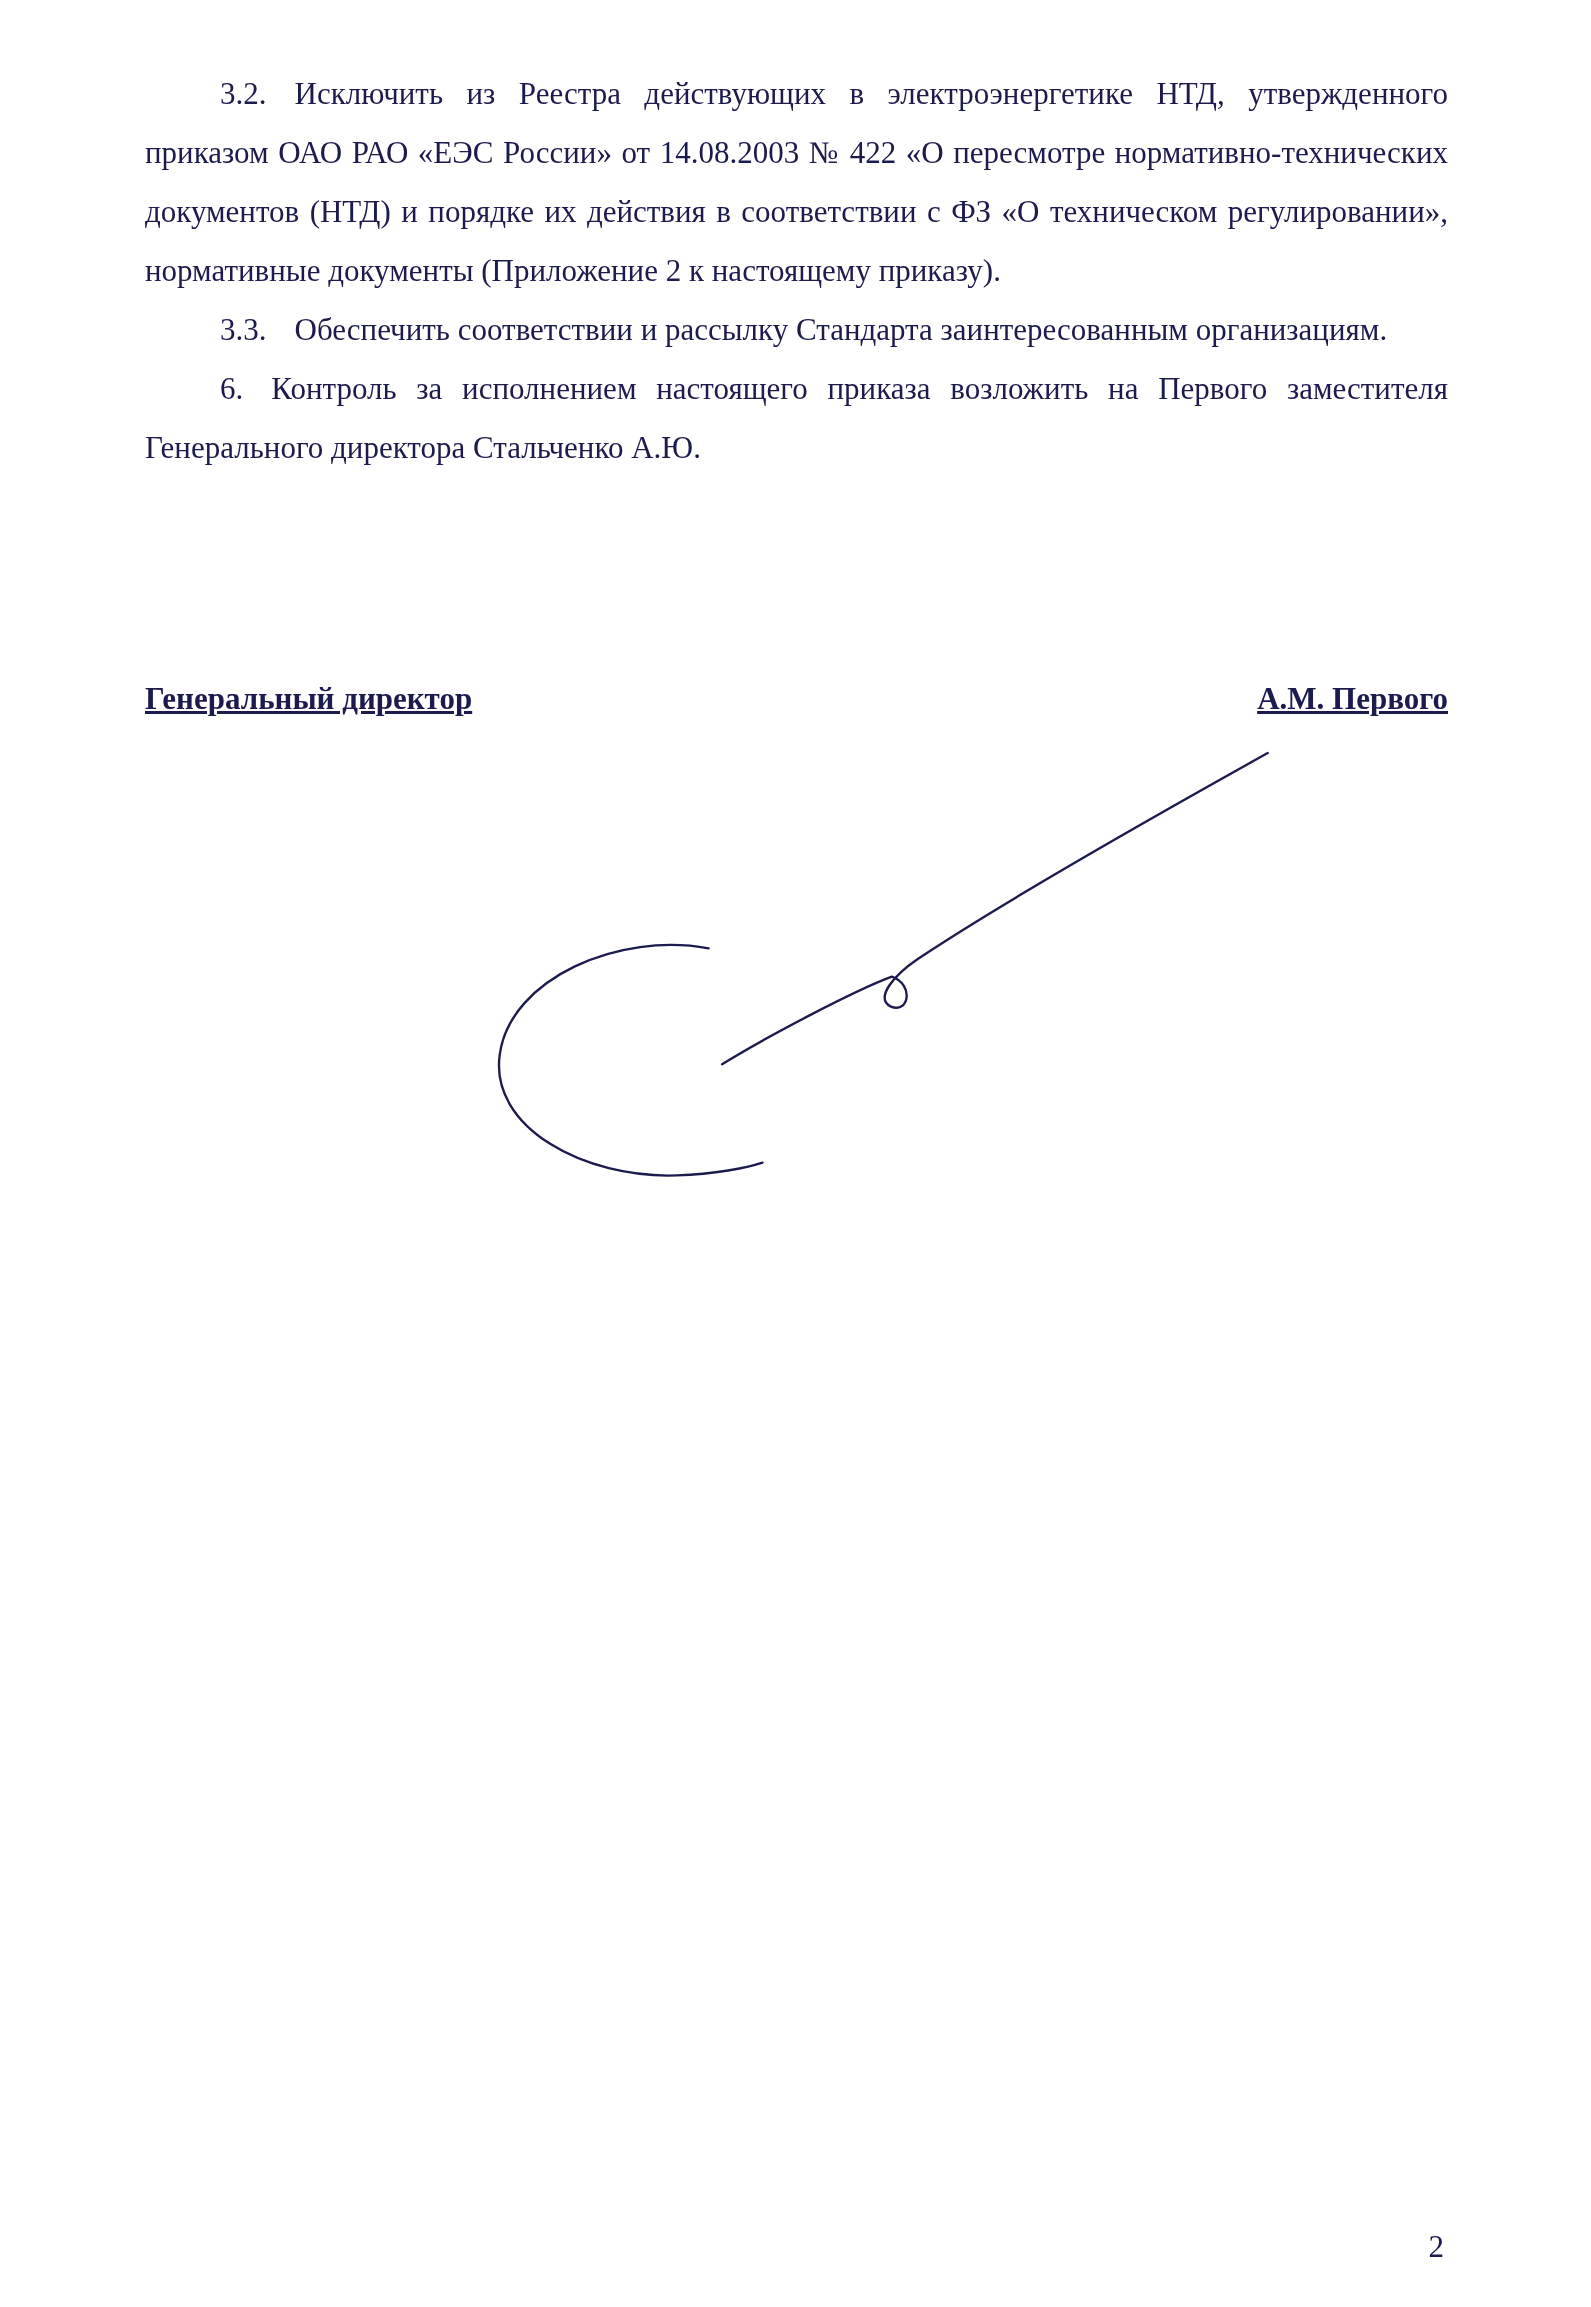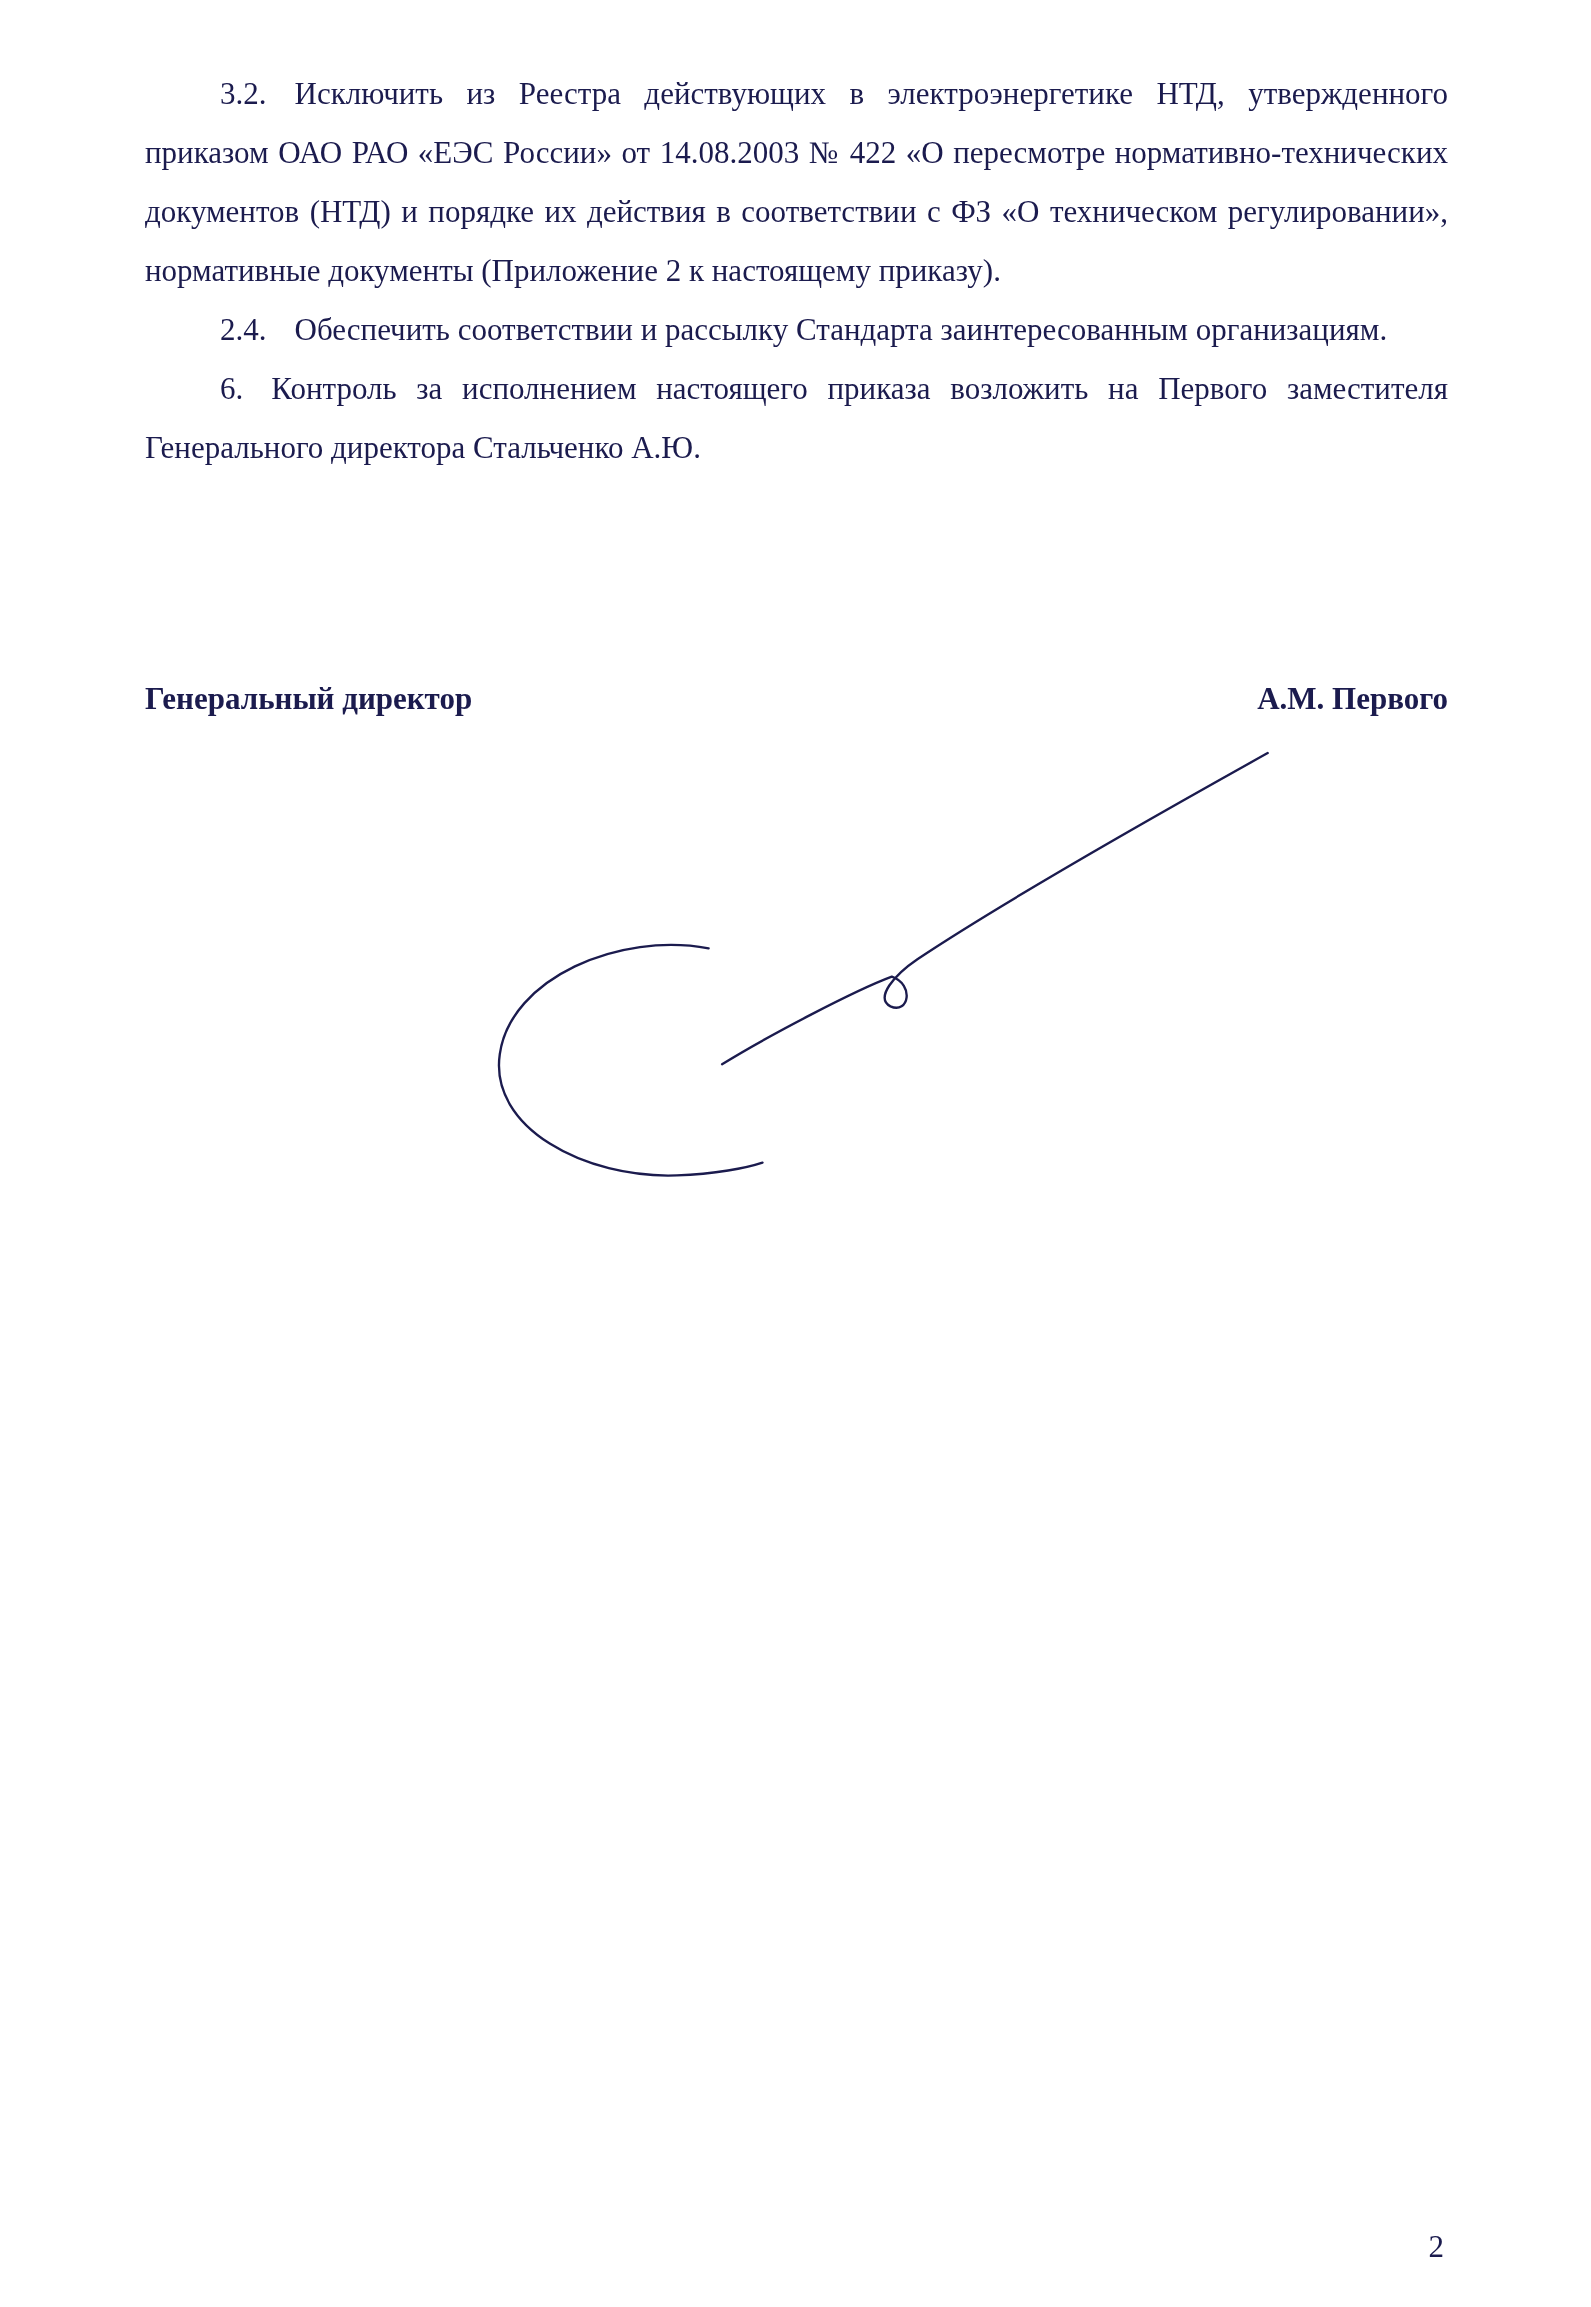--- a/index.html
+++ b/index.html
@@ -41,20 +41,21 @@
   }
 
   .signature-row {
     margin-top: 192px;
     display: flex;
     justify-content: space-between;
     align-items: center;
     font-size: 31px;
     font-weight: bold;
     line-height: 59px;
+    text-decoration: underline;
   }
 
   .signature-overlay {
     position: absolute;
     left: 0;
     top: 0;
     width: 1591px;
     height: 2307px;
     pointer-events: none;
   }
@@ -75,21 +76,21 @@
 </style>
 </head>
 <body>
 
 <div class="page">
 
   <div class="body-text">
 
     <p class="para"><span class="pnum">3.2.</span><span>Исключить из Реестра действующих в электроэнергетике НТД, утвержденного приказом ОАО РАО «ЕЭС России» от 14.08.2003 № 422 «О пересмотре нормативно-технических документов (НТД) и порядке их действия в соответствии с ФЗ «О техническом регулировании», нормативные документы (Приложение 2 к настоящему приказу).</span></p>
 
-    <p class="para"><span class="pnum">2.4.</span><span>Обеспечить соответствии и рассылку Стандарта заинтересованным организациям.</span></p>
+    <p class="para"><span class="pnum">3.3.</span><span>Обеспечить соответствии и рассылку Стандарта заинтересованным организациям.</span></p>
 
 
 
     <p class="para"><span class="pnum">6.</span><span>Контроль за исполнением настоящего приказа возложить на Первого заместителя Генерального директора Стальченко А.Ю.</span></p>
 
   </div>
 
   <div class="signature-row">
     <span>Генеральный директор</span>
     <span>А.М. Первого</span>

